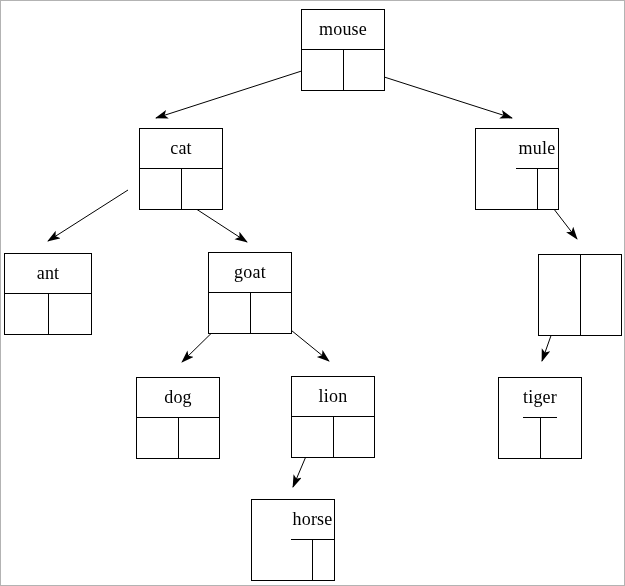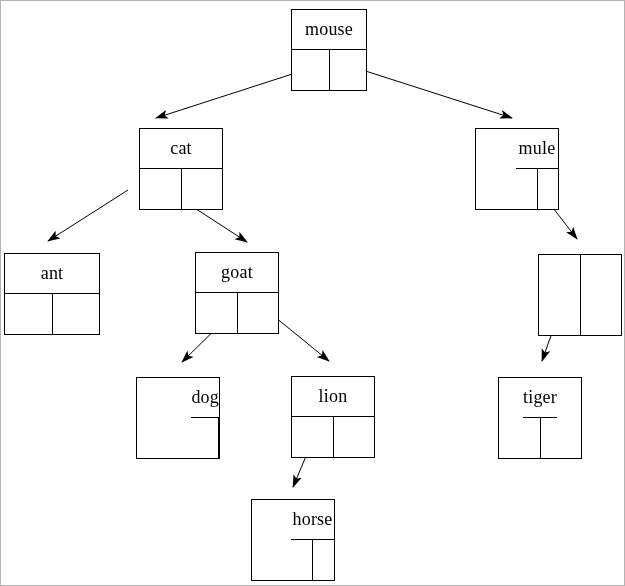--- a/index.html
+++ b/index.html
@@ -68,62 +68,62 @@
       <line x1="352" y1="66" x2="511" y2="117" stroke="#000000" stroke-width="1" marker-end="url(#arrowhead)"></line>
       <line x1="127" y1="189" x2="47" y2="240" stroke="#000000" stroke-width="1" marker-end="url(#arrowhead)"></line>
       <line x1="166" y1="189" x2="246" y2="241" stroke="#000000" stroke-width="1" marker-end="url(#arrowhead)"></line>
       <line x1="539" y1="190" x2="576" y2="238" stroke="#000000" stroke-width="1" marker-end="url(#arrowhead)"></line>
       <line x1="231" y1="312" x2="181" y2="361" stroke="#000000" stroke-width="1" marker-end="url(#arrowhead)"></line>
       <line x1="269" y1="312" x2="328" y2="360" stroke="#000000" stroke-width="1" marker-end="url(#arrowhead)"></line>
       <line x1="558" y1="312" x2="541" y2="360" stroke="#000000" stroke-width="1" marker-end="url(#arrowhead)"></line>
       <line x1="314" y1="434" x2="292" y2="486" stroke="#000000" stroke-width="1" marker-end="url(#arrowhead)"></line>
     </svg>
   <div id="nodes-layer">
-      <div class="tree-node" style="left: 290px; top: 8px; width: 76px; height: 82px;">
+      <div class="tree-node" style="left: 300px; top: 8px; width: 84px; height: 82px;">
         <div class="node-label" style="height: 40px;">mouse</div>
         <div class="node-cells">
           <div class="cell cell-left"></div>
           <div class="cell cell-right"></div>
         </div>
       </div>
       <div class="tree-node" style="left: 104px; top: 127px; width: 84px; height: 82px; margin-left: 34px;">
         <div class="node-label" style="height: 40px;">cat</div>
         <div class="node-cells">
           <div class="cell cell-left"></div>
           <div class="cell cell-right"></div>
         </div>
       </div>
       <div class="tree-node" style="left: 474px; top: 127px; width: 84px; height: 82px; padding-left: 40px;">
         <div class="node-label" style="height: 40px;">mule</div>
         <div class="node-cells">
           <div class="cell cell-left"></div>
           <div class="cell cell-right"></div>
         </div>
       </div>
-      <div class="tree-node" style="left: 3px; top: 252px; width: 96px; height: 82px;">
+      <div class="tree-node" style="left: 3px; top: 252px; width: 88px; height: 82px;">
         <div class="node-label" style="height: 40px;">ant</div>
         <div class="node-cells">
           <div class="cell cell-left"></div>
           <div class="cell cell-right"></div>
         </div>
       </div>
-      <div class="tree-node" style="left: 194px; top: 251px; width: 84px; height: 82px;">
+      <div class="tree-node" style="left: 207px; top: 251px; width: 84px; height: 82px;">
         <div class="node-label" style="height: 40px;">goat</div>
         <div class="node-cells">
           <div class="cell cell-left"></div>
           <div class="cell cell-right"></div>
         </div>
       </div>
       <div class="tree-node" style="left: 537px; top: 253px; width: 84px; height: 82px;">
         <div class="node-cells">
           <div class="cell cell-left"></div>
           <div class="cell cell-right"></div>
         </div>
       </div>
-      <div class="tree-node" style="left: 135px; top: 376px; width: 84px; height: 82px; align-items: flex-end;">
+      <div class="tree-node" style="left: 135px; top: 376px; width: 84px; height: 82px;">
         <div class="node-label" style="height: 40px;">dog</div>
         <div class="node-cells">
           <div class="cell cell-left"></div>
           <div class="cell cell-right"></div>
         </div>
       </div>
       <div class="tree-node" style="left: 290px; top: 375px; width: 84px; height: 82px; justify-content: space-between;">
         <div class="node-label" style="height: 40px;">lion</div>
         <div class="node-cells">
           <div class="cell cell-left"></div>

